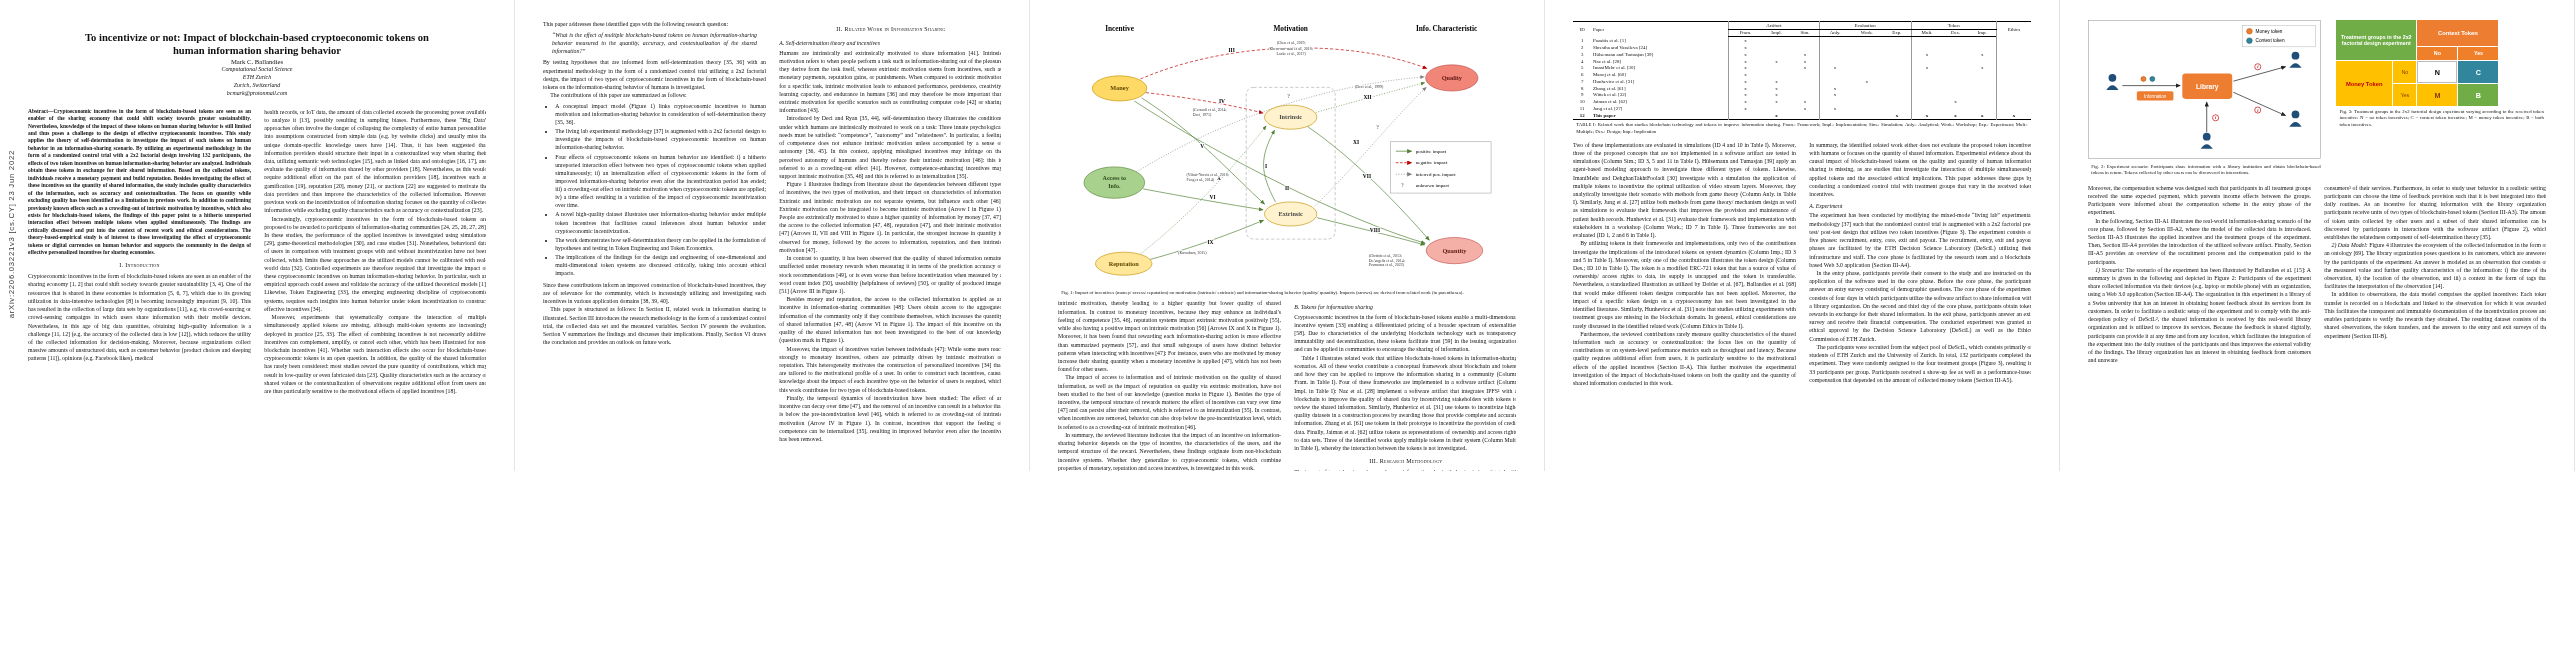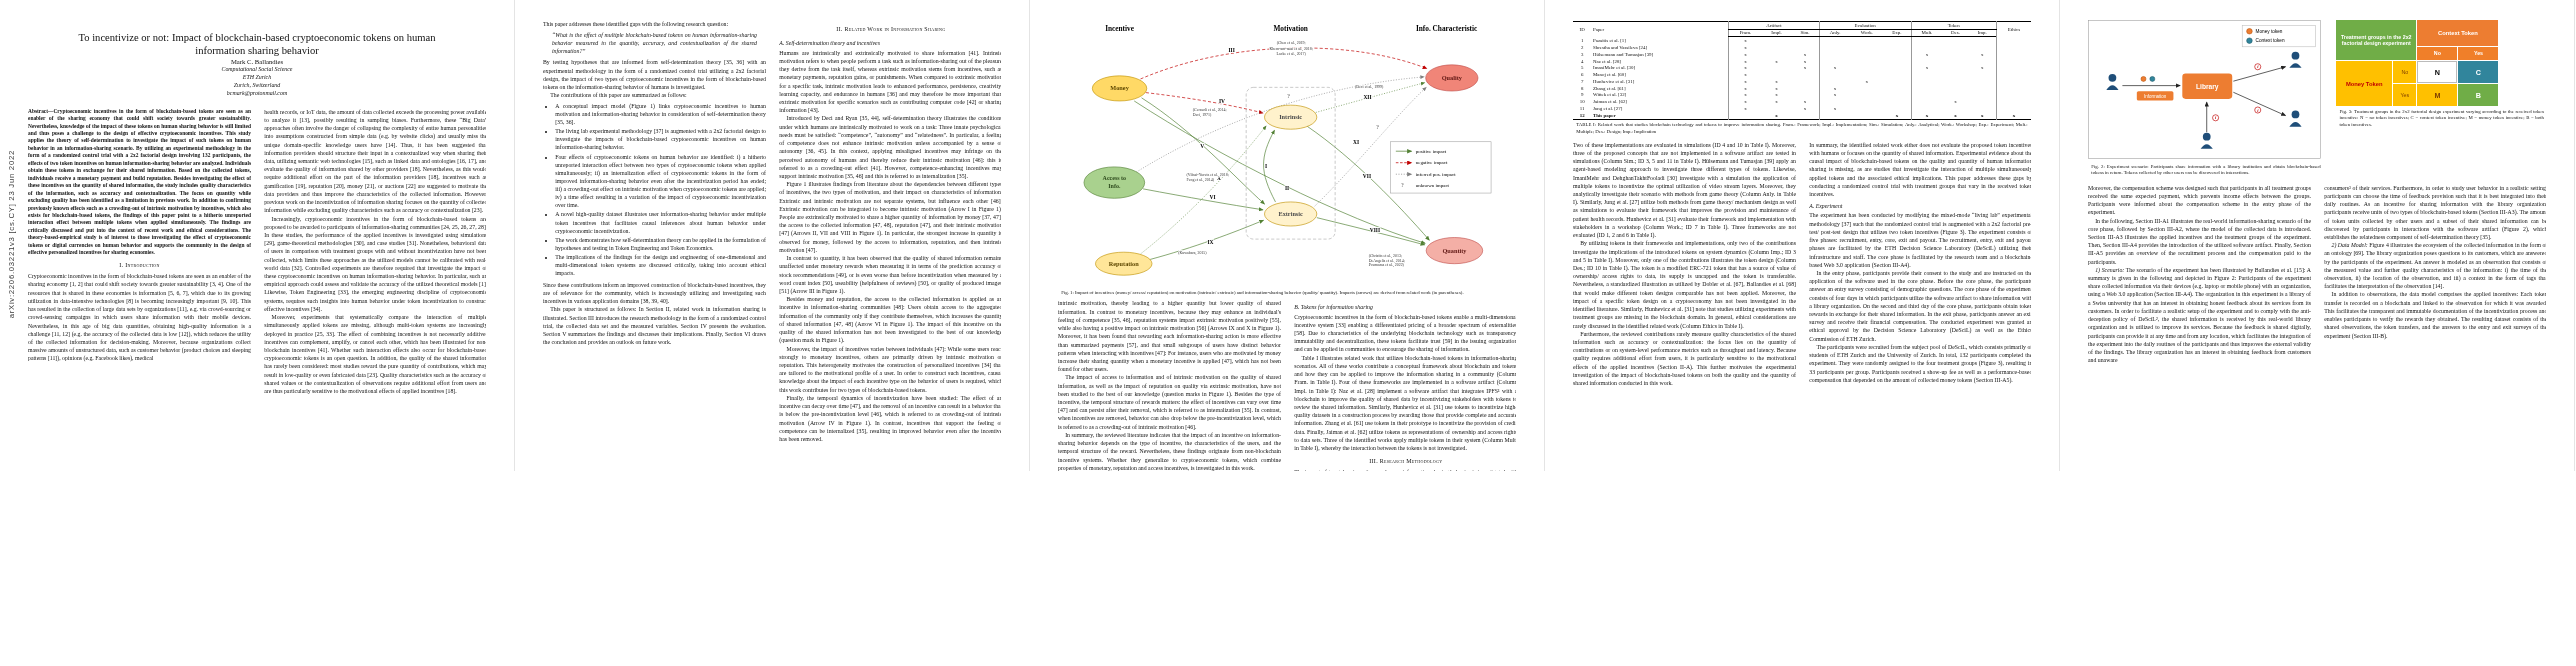--- a/index.html
+++ b/index.html
@@ -17,21 +17,21 @@
   .subsec{font-style:italic;margin:4.4px 0 2.8px;font-size:5.8px;text-indent:0;}
   .quote{font-style:italic;margin:2.8px 9px 2.8px 9px;font-size:5.8px;line-height:1.42;text-align:justify;}
   ul.contrib{margin:2.2px 0 2.2px 12.2px;padding:0;}
   ul.contrib li{font-size:5.8px;line-height:1.4;text-align:justify;margin:0 0 1.1px 0;}
   .runin{font-style:italic;}
   .figcap,.tabcap{font-size:4.8px;line-height:1.32;text-align:justify;margin:2.8px 3.3px;}
   .fn{margin-top:auto;font-size:4.7px;line-height:1.32;text-align:justify;}
   .fn::before{content:"";display:block;width:89px;border-top:0.6px solid #000;margin-bottom:1.7px;}
   .fn p{font-size:4.7px;text-indent:0;margin-bottom:1.1px;}
   .titleblock{text-align:center;margin:11px 0 10px 0;}
-  .ptitle{font-size:10.6px;font-weight:normal;line-height:1.26;margin:0 auto 0 auto;max-width:367px;}
+  .ptitle{font-size:10.6px;font-weight:bold;line-height:1.26;margin:0 auto 0 auto;max-width:367px;}
   .aname{font-size:6.7px;margin-bottom:1.1px;}
   .affil{font-style:italic;font-size:5.9px;line-height:1.35;}
   .arxiv{position:absolute;left:6.7px;top:150px;writing-mode:vertical-rl;transform:rotate(180deg);
          font-family:"Liberation Sans",sans-serif;font-size:7.8px;letter-spacing:0.7px;color:#3a3a3a;}
   
   .fig1wrap{width:450px;margin:0 auto 1.1px auto;}
   .f1txt{font-family:"Liberation Serif",serif;}
   .lab{paint-order:stroke;stroke:#fff;stroke-width:2.5px;}
   
   table.t1{border-collapse:collapse;width:100%;font-size:4.9px;margin-top:1.1px;

